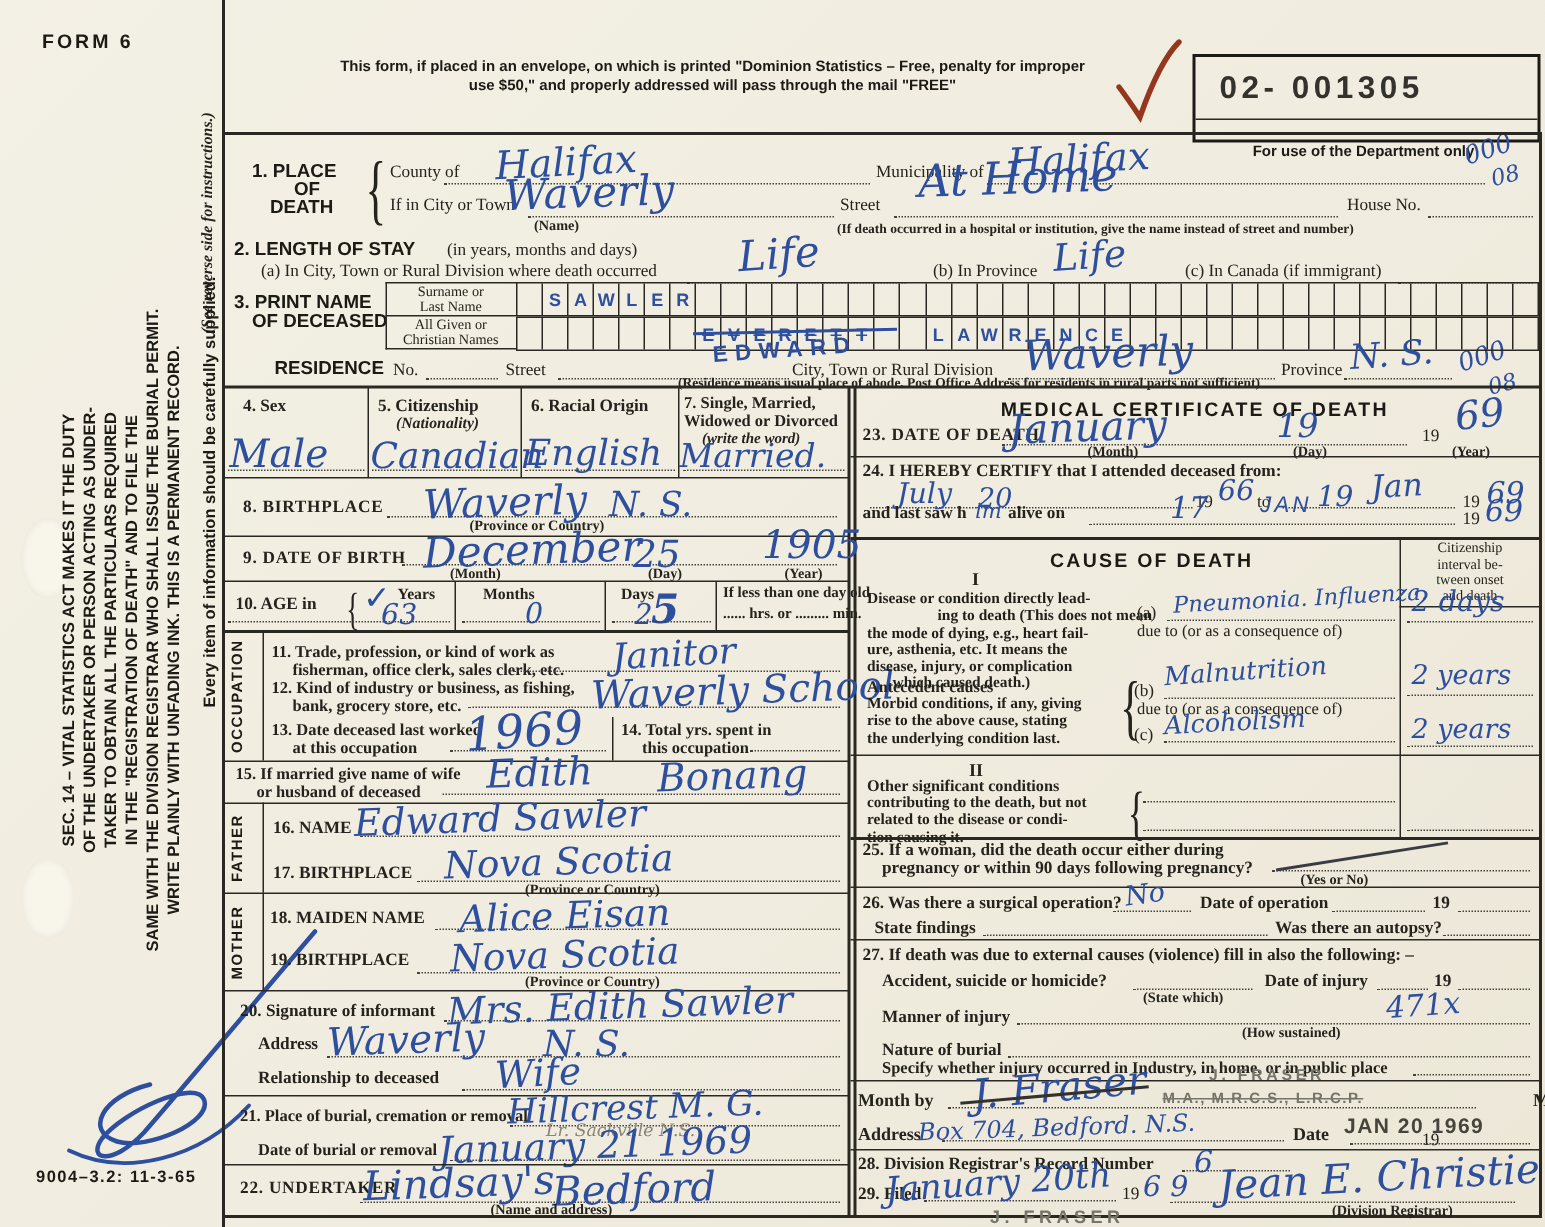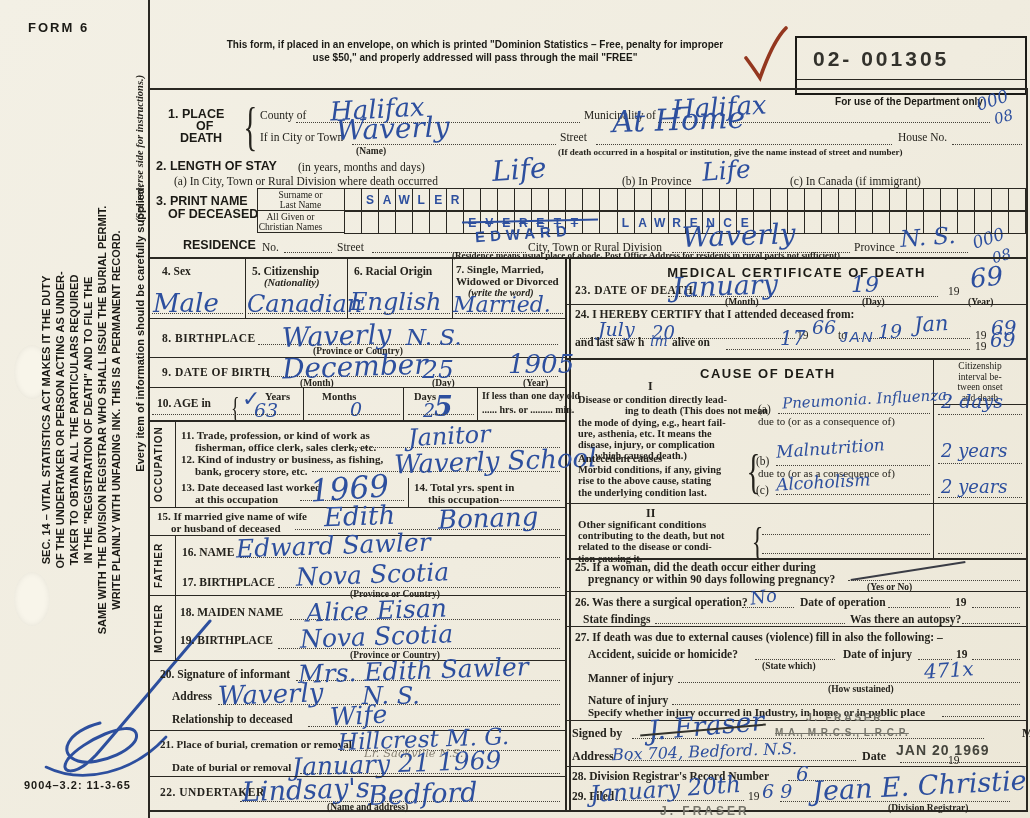--- a/index.html
+++ b/index.html
@@ -129,21 +129,21 @@
   <div class="ab hd" style="left:168px;top:207px;font-size:12.5px;">OF DECEASED</div>
 
   <div class="ln" style="left:257px;top:188px;width:1px;height:45px;"></div>
   <div class="ln" style="left:257px;top:188px;width:87px;height:1px;"></div>
   <div class="ln" style="left:257px;top:210px;width:87px;height:1px;"></div>
   <div class="ln" style="left:257px;top:232px;width:87px;height:1px;"></div>
   <div class="ab lbl ctr" style="left:258px;top:190px;width:85px;font-size:9.5px;line-height:10px;">
     <span style="display:block;">Surname or</span>
     <span style="display:block;">Last Name</span>
   </div>
-  <div class="ab lbl ctr" style="left:248px;top:212px;width:85px;font-size:9.5px;line-height:10px;">
+  <div class="ab lbl ctr" style="left:258px;top:212px;width:85px;font-size:9.5px;line-height:10px;">
     <span style="display:block;">All Given or</span>
     <span style="display:block;">Christian Names</span>
   </div>
 
   <div id="grid-row-1" class="gridrow" style="top:188px;">
       <div class="gcell"></div>
       <div class="gcell">S</div>
       <div class="gcell">A</div>
       <div class="gcell">W</div>
       <div class="gcell">L</div>
@@ -495,27 +495,27 @@
   <div class="dl" style="left:755px;top:659px;width:80px;"></div>
   <div class="ab sub" style="left:762px;top:661px;">(State which)</div>
   <div class="ab lbl" style="left:843px;top:648px;font-size:11.5px;font-weight:700;">Date of injury</div>
   <div class="dl" style="left:918px;top:659px;width:34px;"></div>
   <div class="ab lbl" style="left:956px;top:648px;font-size:11.5px;font-weight:700;">19</div>
   <div class="dl" style="left:972px;top:659px;width:48px;"></div>
   <div class="ab lbl" style="left:588px;top:672px;font-size:11.5px;font-weight:700;">Manner of injury</div>
   <div class="dl" style="left:678px;top:682px;width:342px;"></div>
   <div class="ab hw" style="left:924px;top:658px;font-size:20px;transform:rotate(-4deg);">471x</div>
   <div class="ab sub" style="left:828px;top:684px;">(How sustained)</div>
-  <div class="ab lbl" style="left:588px;top:694px;font-size:11.5px;font-weight:700;">Nature of injury</div>
+  <div class="ab lbl" style="left:588px;top:694px;font-size:11.5px;font-weight:700;">Nature of burial</div>
   <div class="dl" style="left:672px;top:704px;width:348px;"></div>
   <div class="ab lbl" style="left:588px;top:706px;font-size:11px;font-weight:700;">Specify whether injury occurred in Industry, in home, or in public place</div>
   <div class="dl" style="left:942px;top:716px;width:78px;"></div>
   <div class="ln" style="left:567px;top:720px;width:459px;height:1px;"></div>
 
-  <div class="ab lbl" style="left:572px;top:726px;font-size:12px;font-weight:700;">Signed by</div>
+  <div class="ab lbl" style="left:572px;top:726px;font-size:12px;font-weight:700;">Month by</div>
   <div class="dl" style="left:632px;top:738px;width:352px;"></div>
   <div class="ab hw" style="left:648px;top:710px;font-size:27px;transform:rotate(-5deg);">J. Fraser</div>
   <div class="ln" style="left:640px;top:729px;width:126px;height:1.6px;background:#33322c;transform:rotate(-5deg);"></div>
   <div class="ab stamp" style="left:806px;top:711px;font-size:10.5px;">J.  FRASER</div>
   <div class="ab stamp" style="left:775px;top:727px;font-size:10px;letter-spacing:1px;text-decoration:line-through;">M.A., M.R.C.S., L.R.C.P.</div>
   <div class="ab lbl" style="left:994px;top:726px;font-size:12px;font-weight:700;margin-left:28px;">M.D.</div>
   <div class="ab lbl" style="left:572px;top:749px;font-size:12px;font-weight:700;">Address</div>
   <div class="dl" style="left:628px;top:760px;width:228px;"></div>
   <div class="ab hw" style="left:612px;top:742px;font-size:16px;transform:rotate(-2deg);">Box 704, Bedford. N.S.</div>
   <div class="ab lbl" style="left:862px;top:749px;font-size:12px;font-weight:700;">Date</div>

